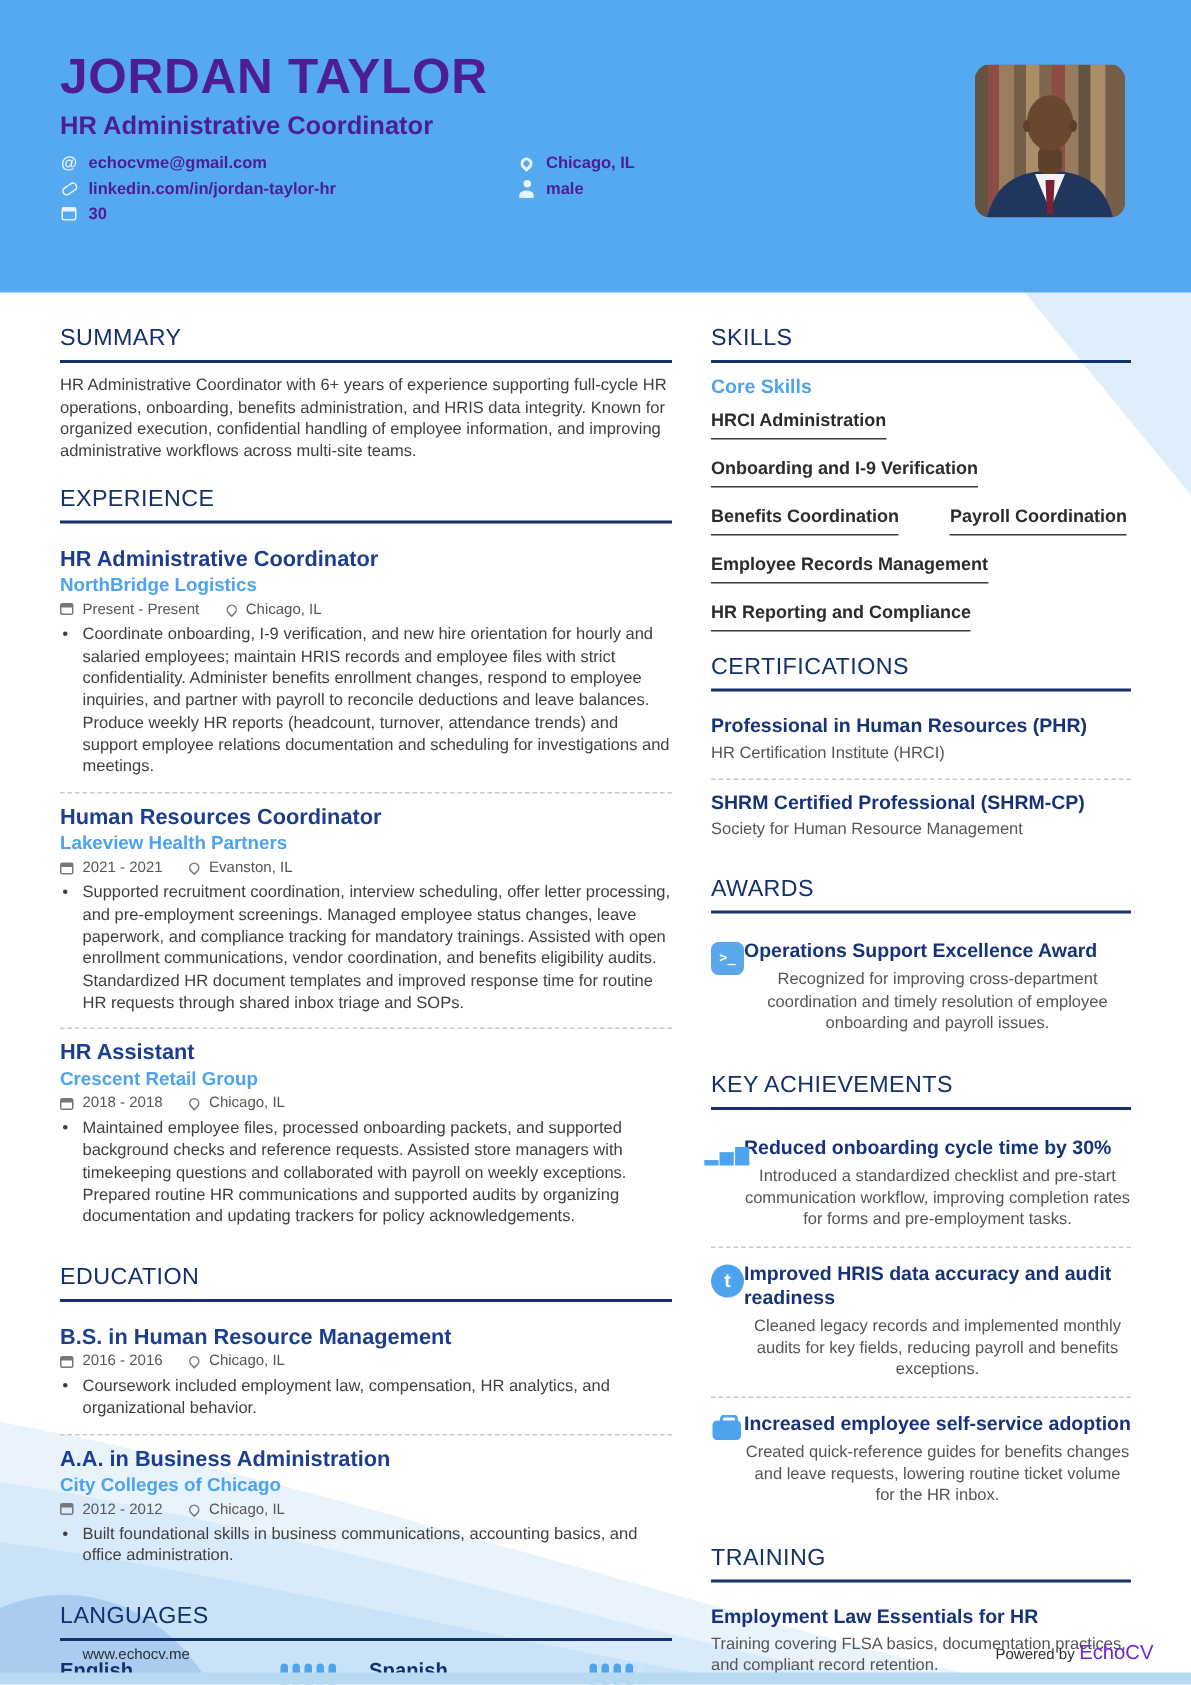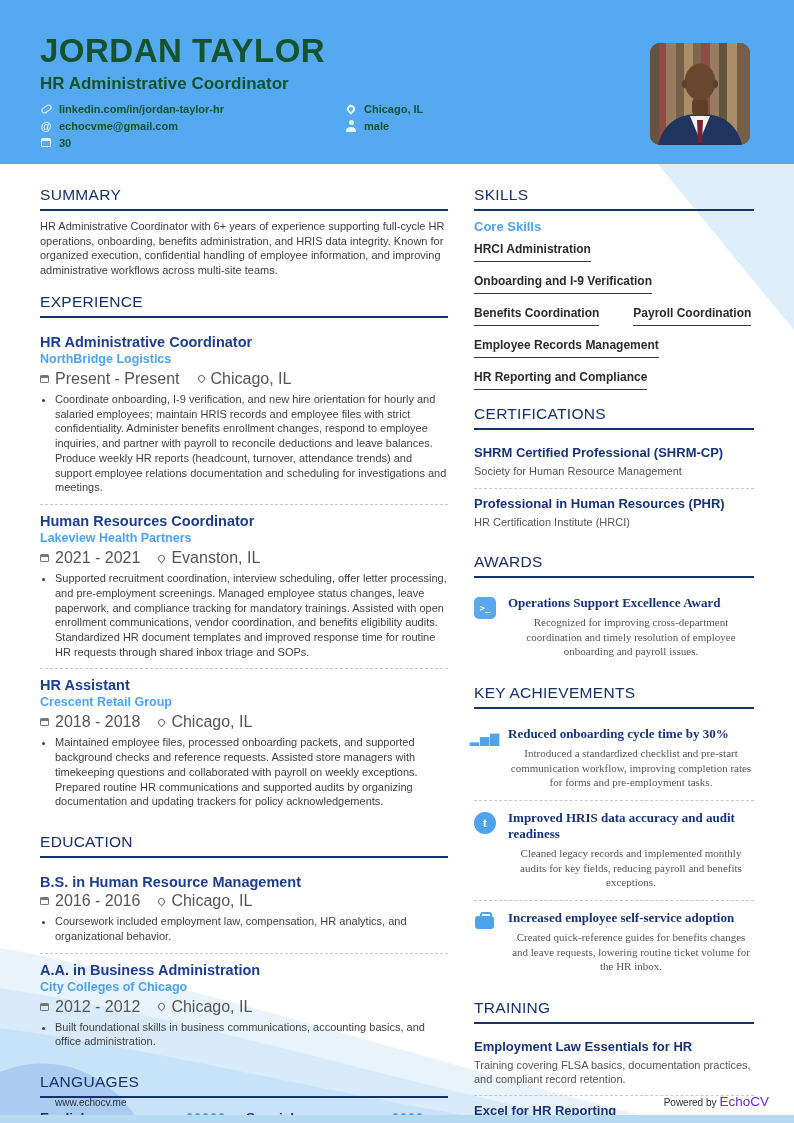--- a/index.html
+++ b/index.html
@@ -5,21 +5,21 @@
   * { margin:0; padding:0; box-sizing:border-box; }
   html,body { background:#e8e8e8; }
   body { font-family:"Liberation Sans", sans-serif; }
   .page { position:relative; width:794px; height:1123px; margin:0 auto; background:#fff; overflow:hidden; }
 
   
   .decor { position:absolute; top:0; left:0; z-index:0; pointer-events:none; }
   .bottom-strip { position:absolute; left:0; bottom:0; width:100%; height:8px; background:#b7daf3; z-index:3; }
 
   
-  .header { position:relative; z-index:2; height:164px; background:#55a9f0; padding:34px 44px 0 40px; display:flex; justify-content:space-between; color:#14532d; }
+  .header { position:relative; z-index:2; height:195px; background:#55a9f0; padding:34px 44px 0 40px; display:flex; justify-content:space-between; color:#4c1d95; }
   .name { font-size:33px; font-weight:800; letter-spacing:.5px; line-height:1.05; }
   .role { font-size:17px; font-weight:700; margin-top:5px; }
   .contact-cols { display:flex; margin-top:9px; }
   .contact-col { display:flex; flex-direction:column; gap:5px; }
   .contact-col.c1 { width:305px; }
   .contact-item { display:flex; align-items:center; gap:7px; font-size:11px; font-weight:700; }
   .c-icon { display:inline-flex; align-items:center; justify-content:center; width:12px; height:12px; flex:none; }
   .icon-at::before { content:"@"; font-size:11px; font-weight:700; color:#e8f2fc; }
   .icon-link-w { width:11px; height:6px; border:1.6px solid #e8f2fc; border-radius:3px; transform:rotate(-35deg); }
   .icon-cal-w { width:10px; height:9px; border:1.5px solid #e8f2fc; border-top:3.5px solid #e8f2fc; border-radius:1.5px; }
@@ -37,21 +37,21 @@
 
   section { margin-bottom:15px; }
   .sec-head { font-size:15.5px; font-weight:400; color:#14316b; letter-spacing:.3px; border-bottom:2.5px solid #14316b; padding-bottom:5px; margin-bottom:8px; }
 
   .summary-text { font-size:11px; color:#3f3f3f; line-height:1.34; }
 
   .entry { padding:5px 0 9px 0; }
   .entry:not(:last-child) { border-bottom:1px dashed #c9c9c9; }
   .entry-title { font-size:14.5px; font-weight:600; color:#1d3e8f; margin:3px 0 2px; }
   .entry-org { font-size:12.5px; font-weight:800; color:#4da3ee; margin-bottom:4px; }
-  .entry-meta { display:flex; align-items:center; gap:6px; font-size:16px; color:#555; margin-bottom:4px; }
+  .entry-meta { display:flex; align-items:center; gap:6px; font-size:10px; color:#555; margin-bottom:4px; }
   .entry-meta .loc-gap { margin-left:12px; }
   .icon-cal { width:9px; height:8px; border:1.3px solid #777; border-top:3px solid #777; border-radius:1.5px; flex:none; }
   .icon-pin { width:7px; height:7px; border:1.8px solid #777; border-radius:50% 50% 50% 0; transform:rotate(-45deg); flex:none; }
   .entry ul { margin:0; padding-left:15px; }
   .entry li { font-size:11px; color:#3f3f3f; line-height:1.34; }
 
   
   .lang-grid { display:flex; }
   .lang { flex:1; display:flex; justify-content:space-between; align-items:flex-start; padding:4px 18px 10px 0; border-bottom:1px dashed #c9c9c9; }
   .lang + .lang { padding-left:4px; }
@@ -66,21 +66,21 @@
   .skill-list { display:flex; flex-wrap:wrap; column-gap:34px; row-gap:12px; }
   .skill { font-size:12px; font-weight:700; color:#2b2b2b; padding-bottom:5px; border-bottom:1.6px solid #3a3a3a; }
 
   
   .cert { padding:7px 0 9px; }
   .cert:not(:last-child) { border-bottom:1px dashed #c9c9c9; }
   .cert-name { font-size:13px; font-weight:800; color:#16337a; line-height:1.25; }
   .cert-org { font-size:11px; color:#555; margin-top:3px; line-height:1.3; }
 
   
-  .ach { display:flex; gap:12px; padding:9px 0 10px;font-family:Liberation Serif, serif; }
+  .ach { display:flex; gap:0; padding:9px 0 10px; }
   .ach:not(:last-child) { border-bottom:1px dashed #c9c9c9; }
   .ach-icon { width:22px; height:22px; flex:none; display:flex; align-items:center; justify-content:center; margin-top:2px; position:relative; }
   .icon-terminal { background:#5aa7ec; border-radius:5px; }
   .icon-terminal::before { content:">_"; color:#fff; font:bold 9px "DejaVu Sans Mono", monospace; }
   .icon-bar-chart::before { content:"▂▅▇"; font-family:"DejaVu Sans", sans-serif; font-size:12px; color:#4da3ee; letter-spacing:1px; line-height:1; }
   .icon-badge-circle { background:#4da3ee; border-radius:50%; }
   .icon-badge-circle::before { content:"t"; color:#fff; font-size:13px; font-weight:700; }
   .icon-briefcase { margin-top:6px; }
   .icon-briefcase::before { content:""; position:absolute; top:-4px; left:6px; width:8px; height:5px; border:2px solid #4da3ee; border-bottom:none; border-radius:3px 3px 0 0; }
   .icon-briefcase::after { content:""; position:absolute; top:0; left:1px; width:19px; height:13px; background:#4da3ee; border-radius:3px; }
@@ -106,28 +106,28 @@
     <path d="M0,1072 C42,1054 100,1062 136,1117 L0,1117 Z" fill="#a9ccf0"></path>
   </svg>
 
   <header class="header">
     <div class="header-left">
       <h1 class="name">JORDAN TAYLOR</h1>
       <div class="role">HR Administrative Coordinator</div>
       <div class="contact-cols">
         <div class="contact-col c1">
           <div class="contact-item">
+            <span class="c-icon icon-at"></span>
+            <span>echocvme@gmail.com</span>
+          </div>
+          <div class="contact-item">
             <span class="c-icon">
                 <span class="icon-link-w"></span>
               </span>
             <span>linkedin.com/in/jordan-taylor-hr</span>
-          </div>
-          <div class="contact-item">
-            <span class="c-icon icon-at"></span>
-            <span>echocvme@gmail.com</span>
           </div>
           <div class="contact-item">
             <span class="c-icon">
                 <span class="icon-cal-w"></span>
               </span>
             <span>30</span>
           </div>
         </div>
         <div class="contact-col">
           <div class="contact-item">
@@ -314,27 +314,27 @@
 
             <span class="skill">HR Reporting and Compliance</span>
           </div>
       </section>
 
       <section>
         <h2 class="sec-head">CERTIFICATIONS</h2>
         <div>
 
             <div class="cert">
+              <div class="cert-name">Professional in Human Resources (PHR)</div>
+              <div class="cert-org">HR Certification Institute (HRCI)</div>
+            </div>
+
+            <div class="cert">
               <div class="cert-name">SHRM Certified Professional (SHRM-CP)</div>
               <div class="cert-org">Society for Human Resource Management</div>
-            </div>
-
-            <div class="cert">
-              <div class="cert-name">Professional in Human Resources (PHR)</div>
-              <div class="cert-org">HR Certification Institute (HRCI)</div>
             </div>
           </div>
       </section>
 
       <section>
         <h2 class="sec-head">AWARDS</h2>
         <div>
 
             <div class="ach">
               <span class="ach-icon icon-terminal"></span>

